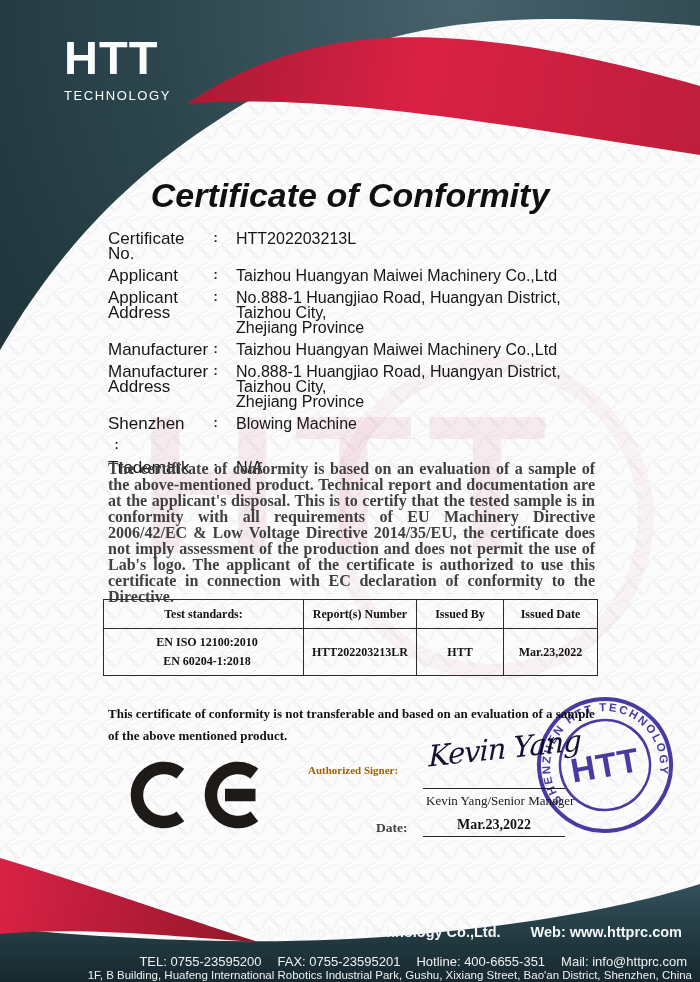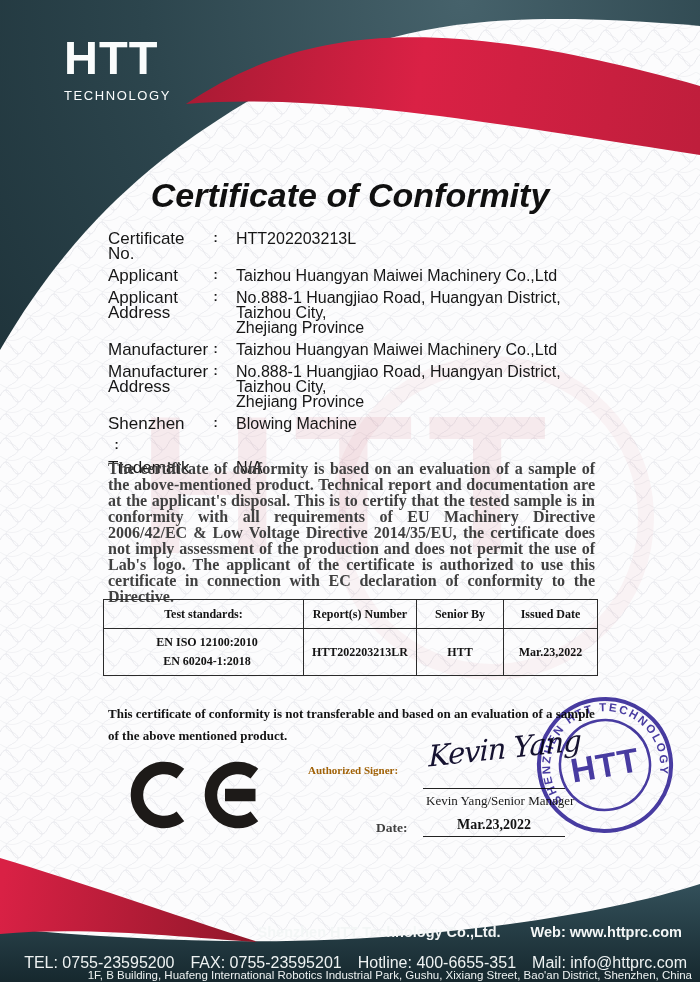--- a/index.html
+++ b/index.html
@@ -71,21 +71,21 @@
   .sig-name{position:absolute;z-index:3;left:426px;top:793px;font-family:"Liberation Serif",serif;font-size:13px;color:#1a1a1a;}
   .date-label{position:absolute;z-index:3;left:376px;top:820px;font-family:"Liberation Serif",serif;font-size:13.5px;font-weight:bold;color:#404040;}
   .date-value{position:absolute;z-index:3;left:423px;top:817px;width:142px;text-align:center;font-family:"Liberation Serif",serif;font-size:14px;font-weight:bold;color:#131313;}
   .date-line{position:absolute;z-index:3;left:423px;top:836px;width:142px;border-top:1.6px solid #222;}
   
   .stamp{position:absolute;z-index:4;left:534px;top:694px;width:142px;height:142px;
     transform:rotate(-10deg);mix-blend-mode:multiply;opacity:0.94;}
   
   .f1{position:absolute;z-index:5;right:18px;top:924px;font-size:14.5px;font-weight:bold;color:#f3f6f6;white-space:nowrap;}
   .f1 .gap{display:inline-block;width:30px;}
-  .f2{position:absolute;z-index:5;right:13px;top:954px;font-size:16px;color:#eef2f2;white-space:nowrap;}
+  .f2{position:absolute;z-index:5;right:13px;top:954px;font-size:13px;color:#eef2f2;white-space:nowrap;}
   .f2 .gap{display:inline-block;width:16px;}
   .f3{position:absolute;z-index:5;right:8px;top:969px;font-size:11.5px;color:#eef2f2;white-space:nowrap;}
 </style>
 </head>
 <body>
 
 <svg id="shapes" class="layer" viewBox="0 0 700 982" aria-hidden="true">
   <defs>
     <pattern id="guill" width="24" height="24" patternUnits="userSpaceOnUse">
       <path d="M0 12 C4 4, 8 4, 12 12 S20 20, 24 12" fill="none" stroke="#caccd5" stroke-width="0.8"></path>
@@ -180,21 +180,21 @@
   <colgroup>
       <col style="width:200px">
       <col style="width:113px">
       <col style="width:87px">
       <col style="width:94px">
     </colgroup>
   <thead>
     <tr>
       <th>Test standards:</th>
       <th>Report(s) Number</th>
-      <th>Senior By</th>
+      <th>Issued By</th>
       <th>Issued Date</th>
     </tr>
   </thead>
   <tbody>
     <tr>
       <td class="standards">
         <div>EN ISO 12100:2010</div>
         <div>EN 60204-1:2018</div>
       </td>
       <td>HTT202203213LR</td>

